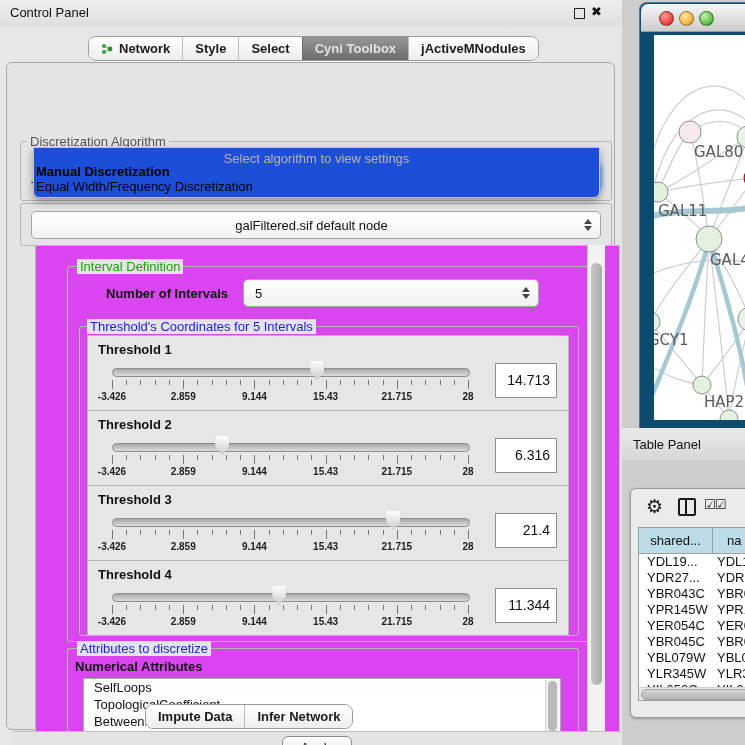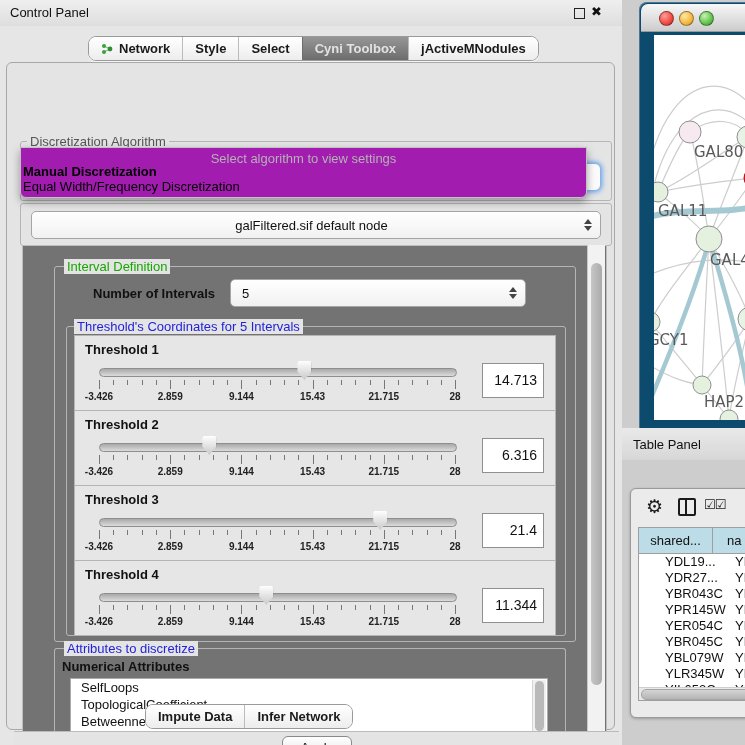--- a/index.html
+++ b/index.html
@@ -25,39 +25,39 @@
   
   #outer-panel{position:absolute;left:6px;top:62px;width:607px;height:666px;
                background:#e4e4e4;border:1px solid #a8a8a8;border-radius:6px;}
   .groupbox{position:absolute;border:1px solid #b5b5b5;border-radius:3px;}
   .group-label{position:absolute;font-size:13px;padding:0 3px;background:#e4e4e4;white-space:nowrap;}
   
   #algo-group{left:13px;top:78px;width:590px;height:58px;}
   #algo-label{left:20px;top:71px;color:#555;}
   #algo-combo-fragment{position:absolute;left:546px;top:100px;width:46px;height:26px;border-radius:6px;
         background:#fbfbfb;border:1px solid #85b4e8;box-shadow:0 0 5px 1px rgba(90,155,235,.95);z-index:4;}
-  #algo-popup{position:absolute;left:13px;top:84px;width:565px;height:49px;background:#a21caf;
+  #algo-popup{position:absolute;left:26px;top:84px;width:565px;height:49px;background:#1d4ed8;
         border:1px solid #c2c2c2;border-radius:0 0 6px 6px;z-index:6;
         box-shadow:0 4px 9px rgba(0,0,0,.35);}
   #algo-popup .pop-header{position:absolute;left:0;top:3px;width:100%;text-align:center;
         font-size:13px;color:#b3b3b3;}
   #algo-popup .pop-item{position:absolute;left:2px;font-size:13px;color:#000;white-space:nowrap;}
   #algo-popup .pop-item.b{font-weight:bold;}
   
   #tabledata-group{left:13px;top:140px;width:590px;height:41px;}
   #tabledata-label{left:21px;top:116px;color:#222;z-index:2;}
   .combo{position:absolute;background:linear-gradient(#ffffff,#f1f1f1);border:1px solid #a5a5a5;
          border-radius:5px;font-size:13px;color:#111;display:flex;align-items:center;}
   .combo .val{padding-left:11px;flex:1;}
   .spinner{width:16px;display:flex;flex-direction:column;align-items:center;justify-content:center;gap:2px;margin-right:4px;}
   .tri-up{width:0;height:0;border-left:4px solid transparent;border-right:4px solid transparent;border-bottom:5px solid #444;}
   .tri-dn{width:0;height:0;border-left:4px solid transparent;border-right:4px solid transparent;border-top:5px solid #444;}
   #tabledata-combo{left:24px;top:148px;width:568px;height:26px;text-align:center;}
   
-  #viewport{position:absolute;left:15px;top:182px;width:583px;height:486px;border:1px solid #bdbdbd;background:#737373;}
+  #viewport{position:absolute;left:28px;top:182px;width:583px;height:486px;border:1px solid #bdbdbd;background:#d946ef;}
   #vscroll{position:absolute;left:580px;top:182px;width:17px;height:486px;background:#f2f2f2;border-left:1px solid #c9c9c9;}
   #vscroll .thumb-v{position:absolute;left:3px;top:18px;width:11px;height:422px;border-radius:6px;
         background:linear-gradient(90deg,#c6c6c6,#ababab);}
   
   #interval-group{left:31px;top:20px;width:520px;height:374px;}
   #interval-label{left:41px;top:13px;color:#14a800;}
   #noi-label{position:absolute;left:70px;top:40px;font-size:13px;font-weight:bold;color:#111;}
   #noi-combo{left:207px;top:33px;width:294px;height:26px;}
   #thr-group{left:43px;top:80px;width:498px;height:308px;}
   #thr-label{left:51px;top:73px;color:#2222dd;}
@@ -112,21 +112,21 @@
   #col-icon{position:absolute;left:47px;top:5px;width:14px;height:14px;border:2px solid #1a1a1a;border-radius:2px;}
   #col-icon:after{content:"";position:absolute;left:5px;top:0;width:2px;height:14px;background:#1a1a1a;}
   #check-icons{position:absolute;left:73px;top:4px;font-size:13px;color:#1a1a1a;letter-spacing:-1px;}
   #table-grid{position:absolute;left:7px;top:38px;width:123px;height:172px;background:#fff;border:1px solid #9f9f9f;overflow:hidden;}
   #table-head{display:flex;height:25px;border-bottom:1px solid #9f9f9f;background:#bcdce7;}
   .hcell{font-size:13px;color:#111;display:flex;align-items:center;justify-content:center;}
   .hcell.c0{width:73px;border-right:1px solid #9f9f9f;}
   .hcell.c1{flex:1;justify-content:flex-start;padding-left:14px;}
   .trow{display:flex;height:16px;}
   .tcell{font-size:13px;color:#111;white-space:nowrap;overflow:hidden;}
-  .tcell.c0{width:66px;padding-left:26px;}
+  .tcell.c0{width:66px;padding-left:8px;}
   .tcell.c1{flex:1;padding-left:4px;}
   #hscroll{position:absolute;left:0px;top:159px;width:121px;height:12px;background:#e9e9e9;border-top:1px solid #cfcfcf;}
   #hscroll .thumb-h{position:absolute;left:2px;top:1px;width:112px;height:9px;border-radius:5px;
         background:linear-gradient(#d4d4d4,#b5b5b5);border:1px solid #a5a5a5;}
   svg text{font-family:"DejaVu Sans","Liberation Sans",sans-serif;}
 </style>
 </head>
 <body>
 
 <div id="app">

